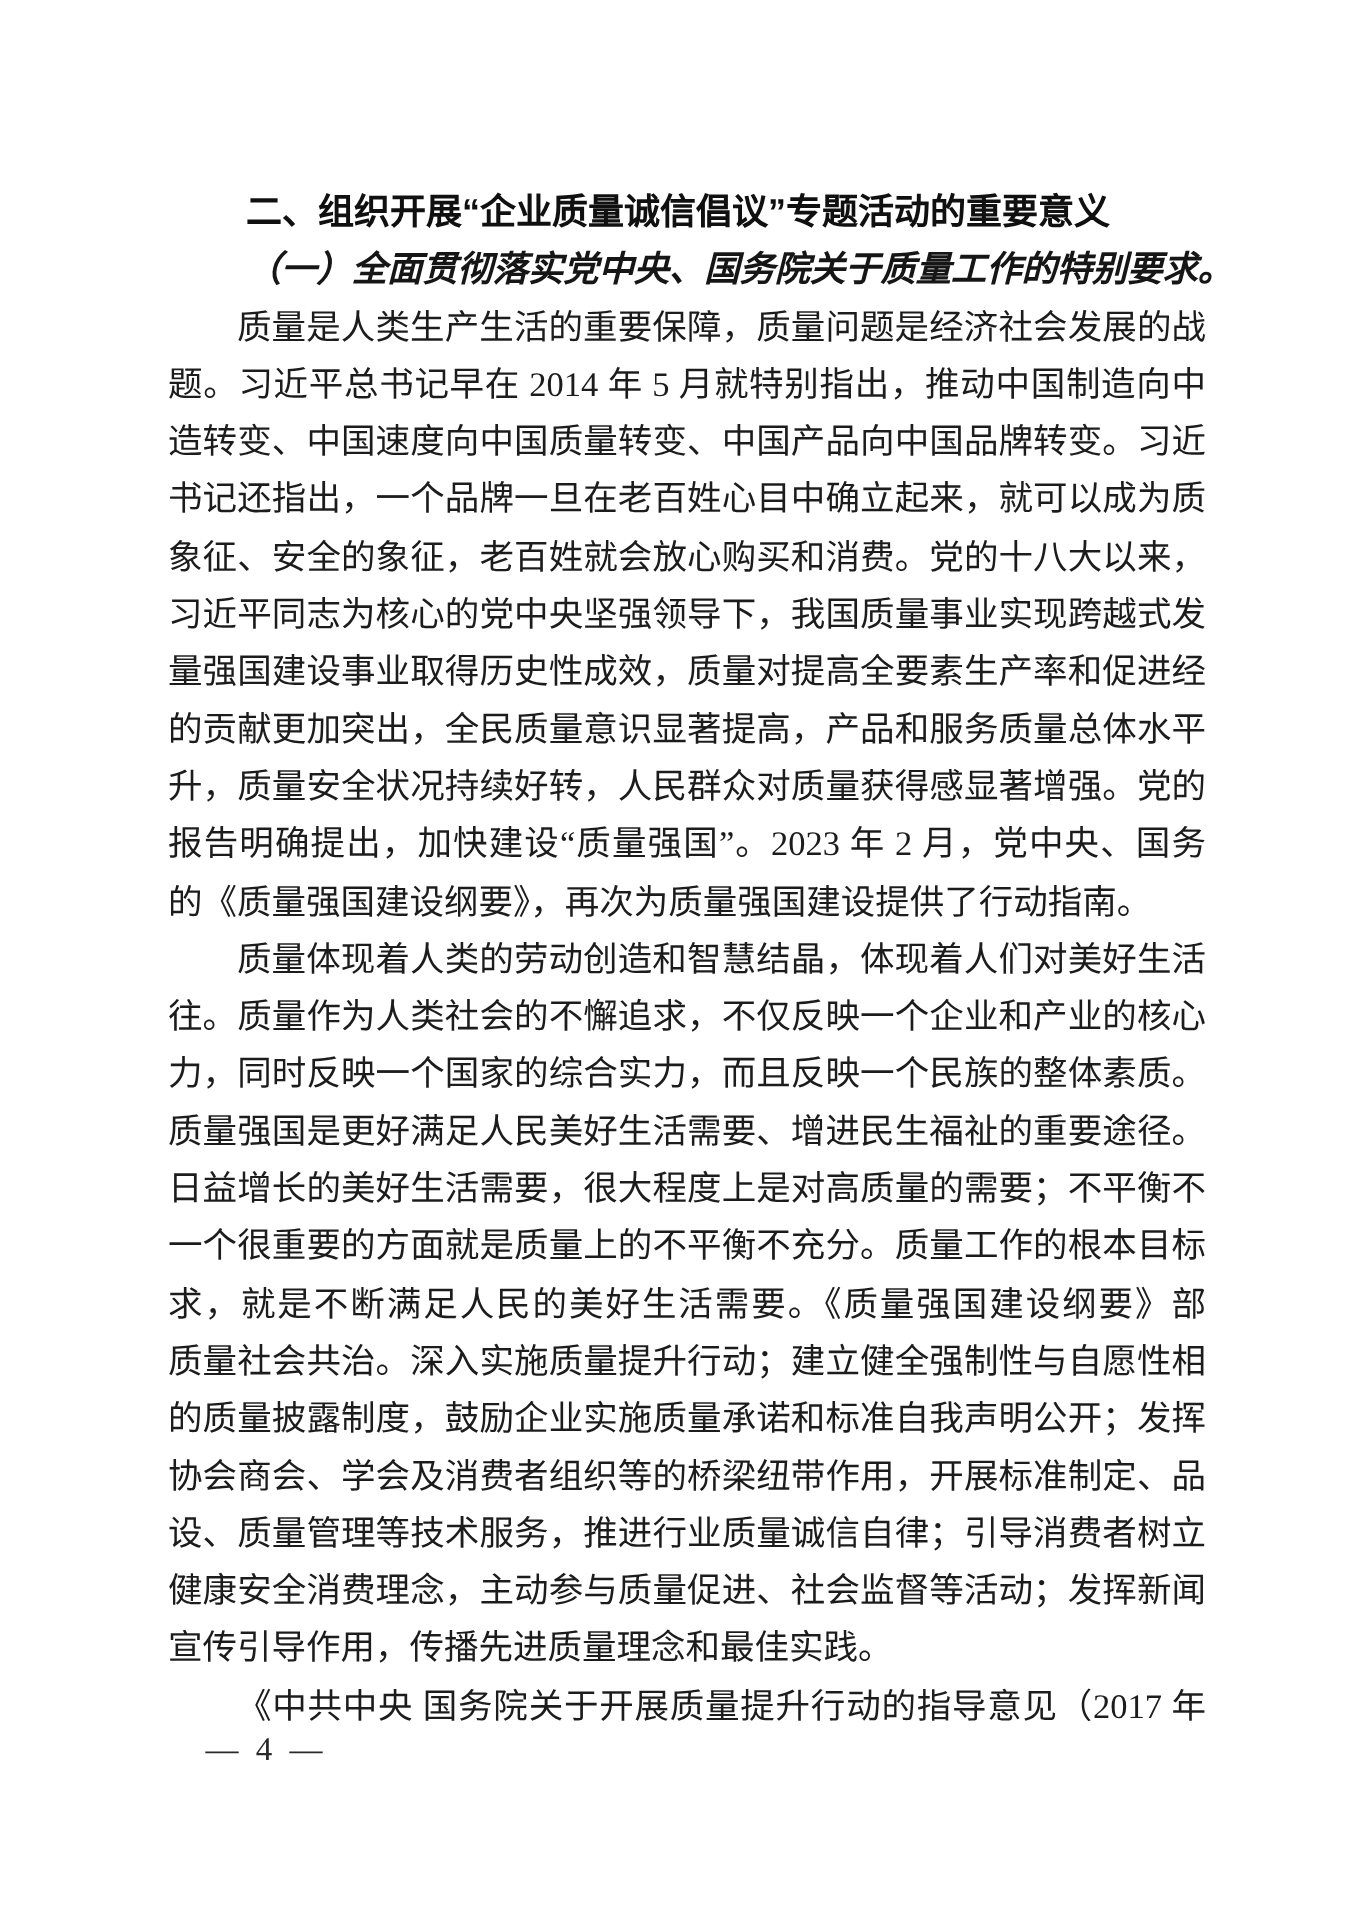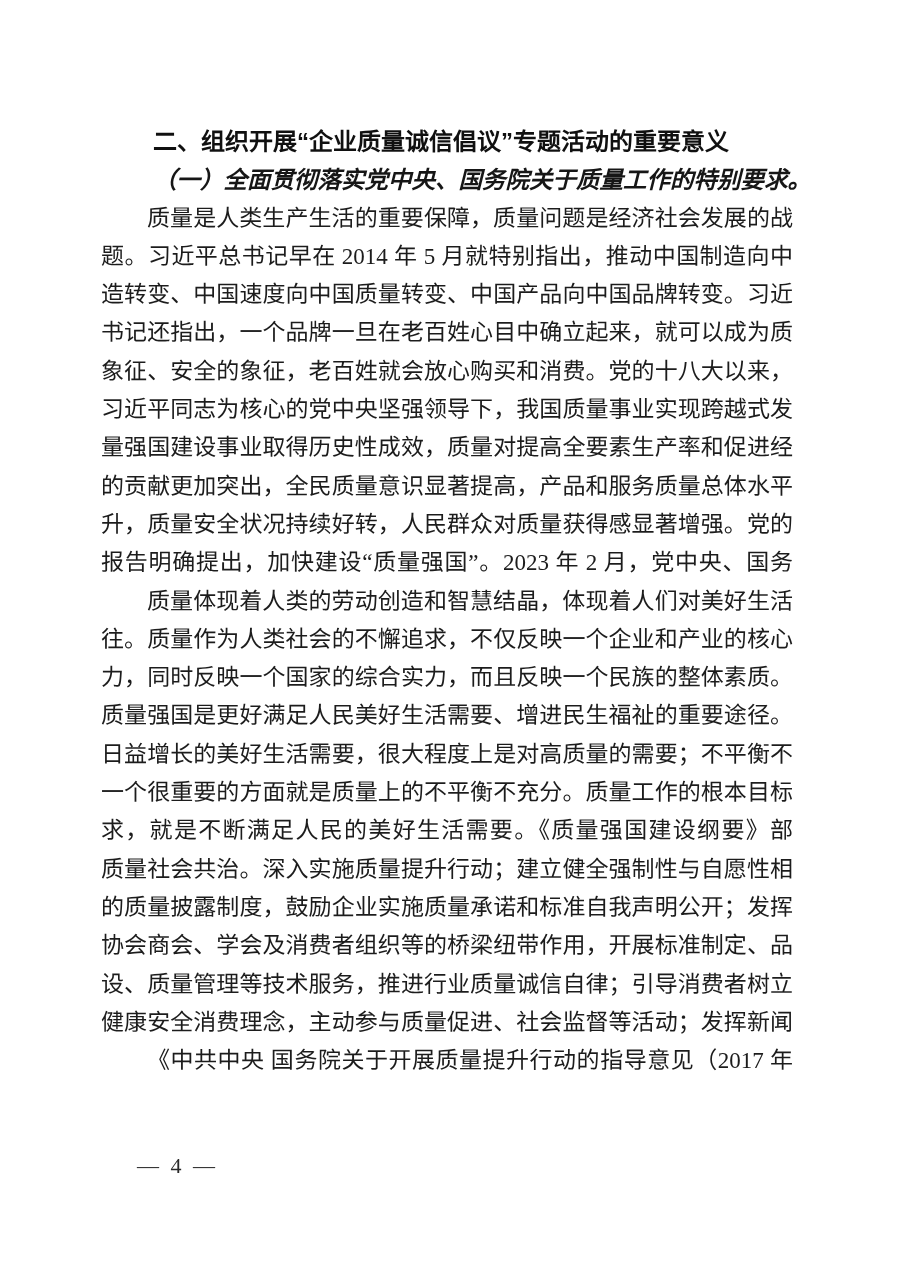--- a/index.html
+++ b/index.html
@@ -11,21 +11,21 @@
     position: relative;
     width: 900px;
     height: 1273px;
     background: #ffffff;
     overflow: hidden;
     color: #1c1c1c;
     font-family: "Liberation Serif", serif;
   }
   .content {
     position: absolute;
-    left: 101px;
+    left: 112px;
     top: 123px;
     width: 692px;
   }
   .heading {
     margin: 0;
     font-family: "Liberation Sans", sans-serif;
     font-weight: 700;
     font-size: 24px;
     line-height: 38.3px;
     height: 38.3px;
@@ -86,34 +86,36 @@
           <div class="text-line first">质量是人类生产生活的重要保障，质量问题是经济社会发展的战略问</div>
           <div class="text-line">题。习近平总书记早在 2014 年 5 月就特别指出，推动中国制造向中国创</div>
           <div class="text-line">造转变、中国速度向中国质量转变、中国产品向中国品牌转变。习近平总</div>
           <div class="text-line">书记还指出，一个品牌一旦在老百姓心目中确立起来，就可以成为质量的</div>
           <div class="text-line">象征、安全的象征，老百姓就会放心购买和消费。党的十八大以来，在以</div>
           <div class="text-line">习近平同志为核心的党中央坚强领导下，我国质量事业实现跨越式发展，质</div>
           <div class="text-line">量强国建设事业取得历史性成效，质量对提高全要素生产率和促进经济发展</div>
           <div class="text-line">的贡献更加突出，全民质量意识显著提高，产品和服务质量总体水平稳步提</div>
           <div class="text-line">升，质量安全状况持续好转，人民群众对质量获得感显著增强。党的二十大</div>
           <div class="text-line">报告明确提出，加快建设“质量强国”。2023 年 2 月，党中央、国务院发布</div>
+          <div class="text-line final">的《质量强国建设纲要》，再次为质量强国建设提供了行动指南。</div>
         </div>
         <div class="paragraph">
           <div class="text-line first">质量体现着人类的劳动创造和智慧结晶，体现着人们对美好生活的向</div>
           <div class="text-line">往。质量作为人类社会的不懈追求，不仅反映一个企业和产业的核心竞争</div>
           <div class="text-line">力，同时反映一个国家的综合实力，而且反映一个民族的整体素质。建设</div>
           <div class="text-line">质量强国是更好满足人民美好生活需要、增进民生福祉的重要途径。人民</div>
           <div class="text-line">日益增长的美好生活需要，很大程度上是对高质量的需要；不平衡不充分，</div>
           <div class="text-line">一个很重要的方面就是质量上的不平衡不充分。质量工作的根本目标和追</div>
           <div class="text-line">求，就是不断满足人民的美好生活需要。《质量强国建设纲要》部署：推动</div>
           <div class="text-line">质量社会共治。深入实施质量提升行动；建立健全强制性与自愿性相结合</div>
           <div class="text-line">的质量披露制度，鼓励企业实施质量承诺和标准自我声明公开；发挥行业</div>
           <div class="text-line">协会商会、学会及消费者组织等的桥梁纽带作用，开展标准制定、品牌建</div>
           <div class="text-line">设、质量管理等技术服务，推进行业质量诚信自律；引导消费者树立绿色</div>
           <div class="text-line">健康安全消费理念，主动参与质量促进、社会监督等活动；发挥新闻媒体</div>
+          <div class="text-line final">宣传引导作用，传播先进质量理念和最佳实践。</div>
         </div>
         <div class="paragraph">
           <div class="text-line first">《中共中央 国务院关于开展质量提升行动的指导意见（2017 年 9 月</div>
         </div>
       </div>
   </div>
   <div class="footer-page-number">— 4 —</div>
 </div>
 
 </body></html>

